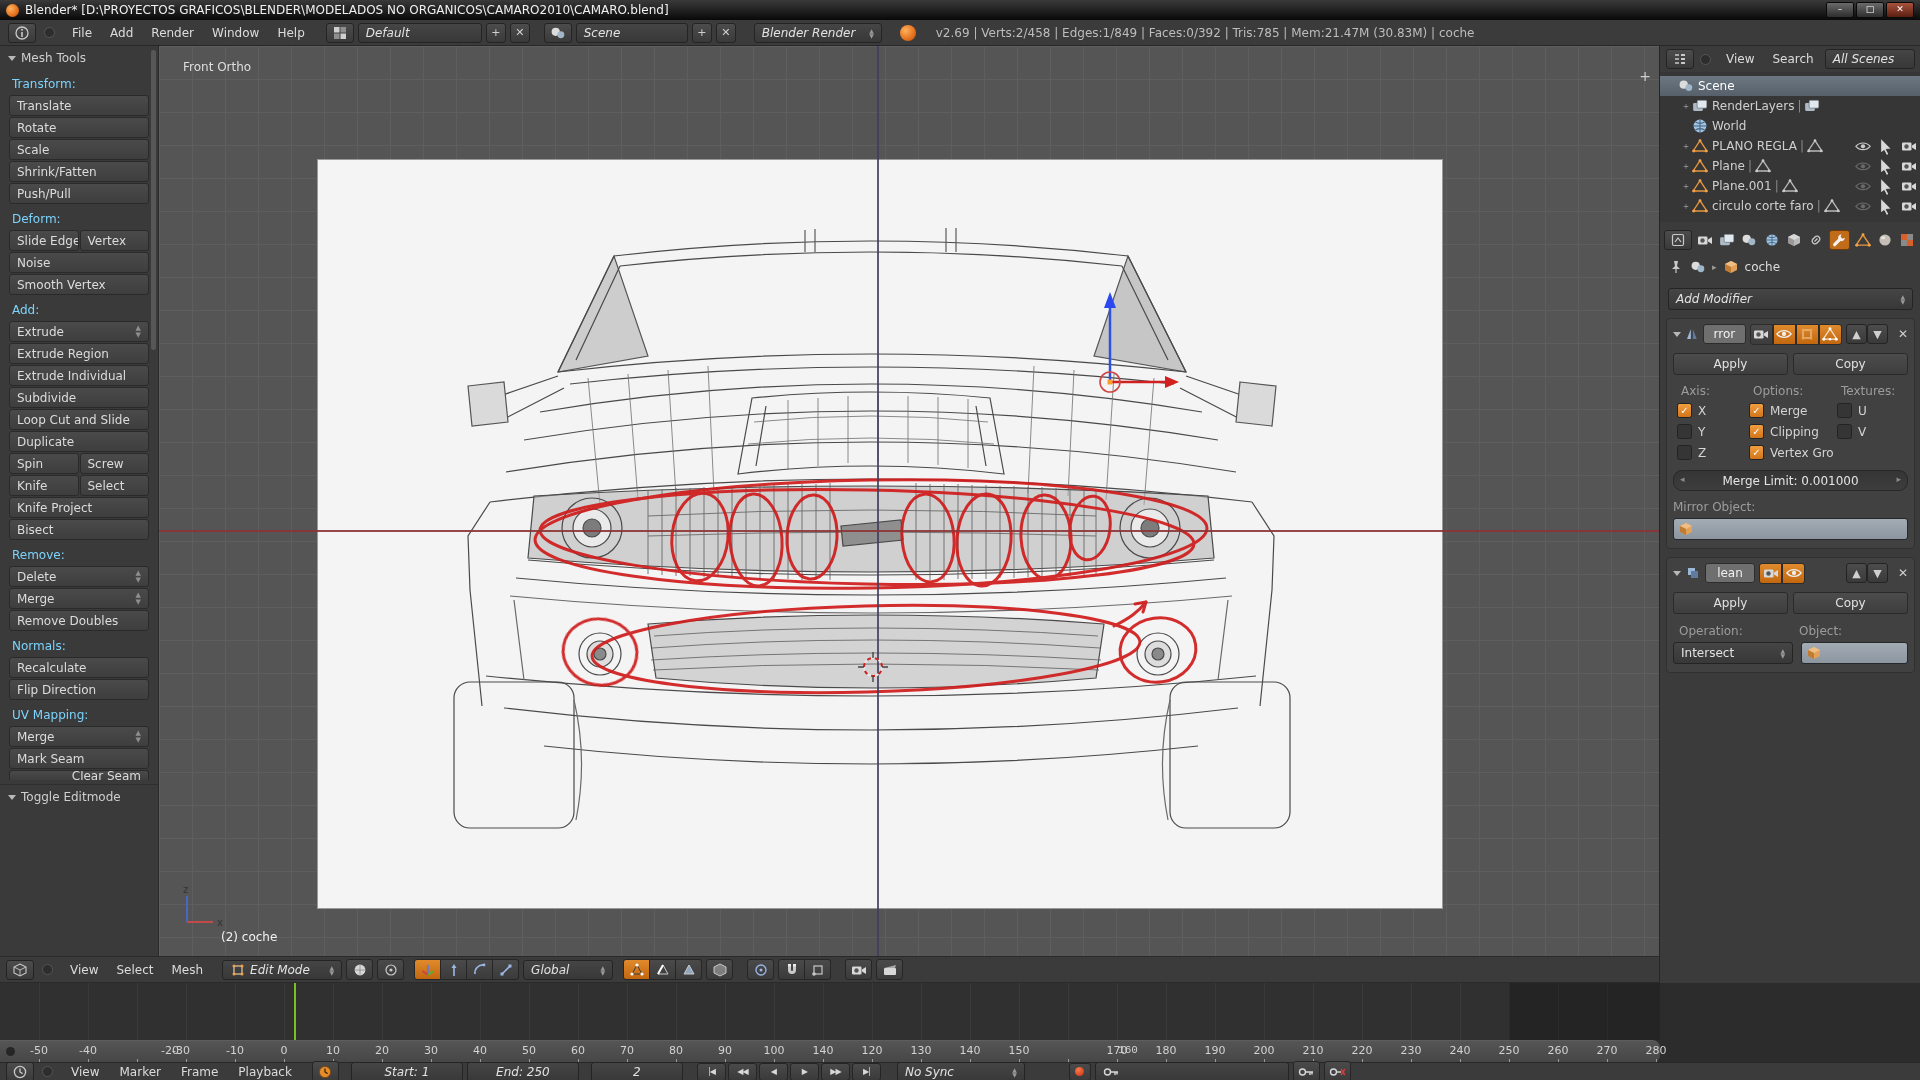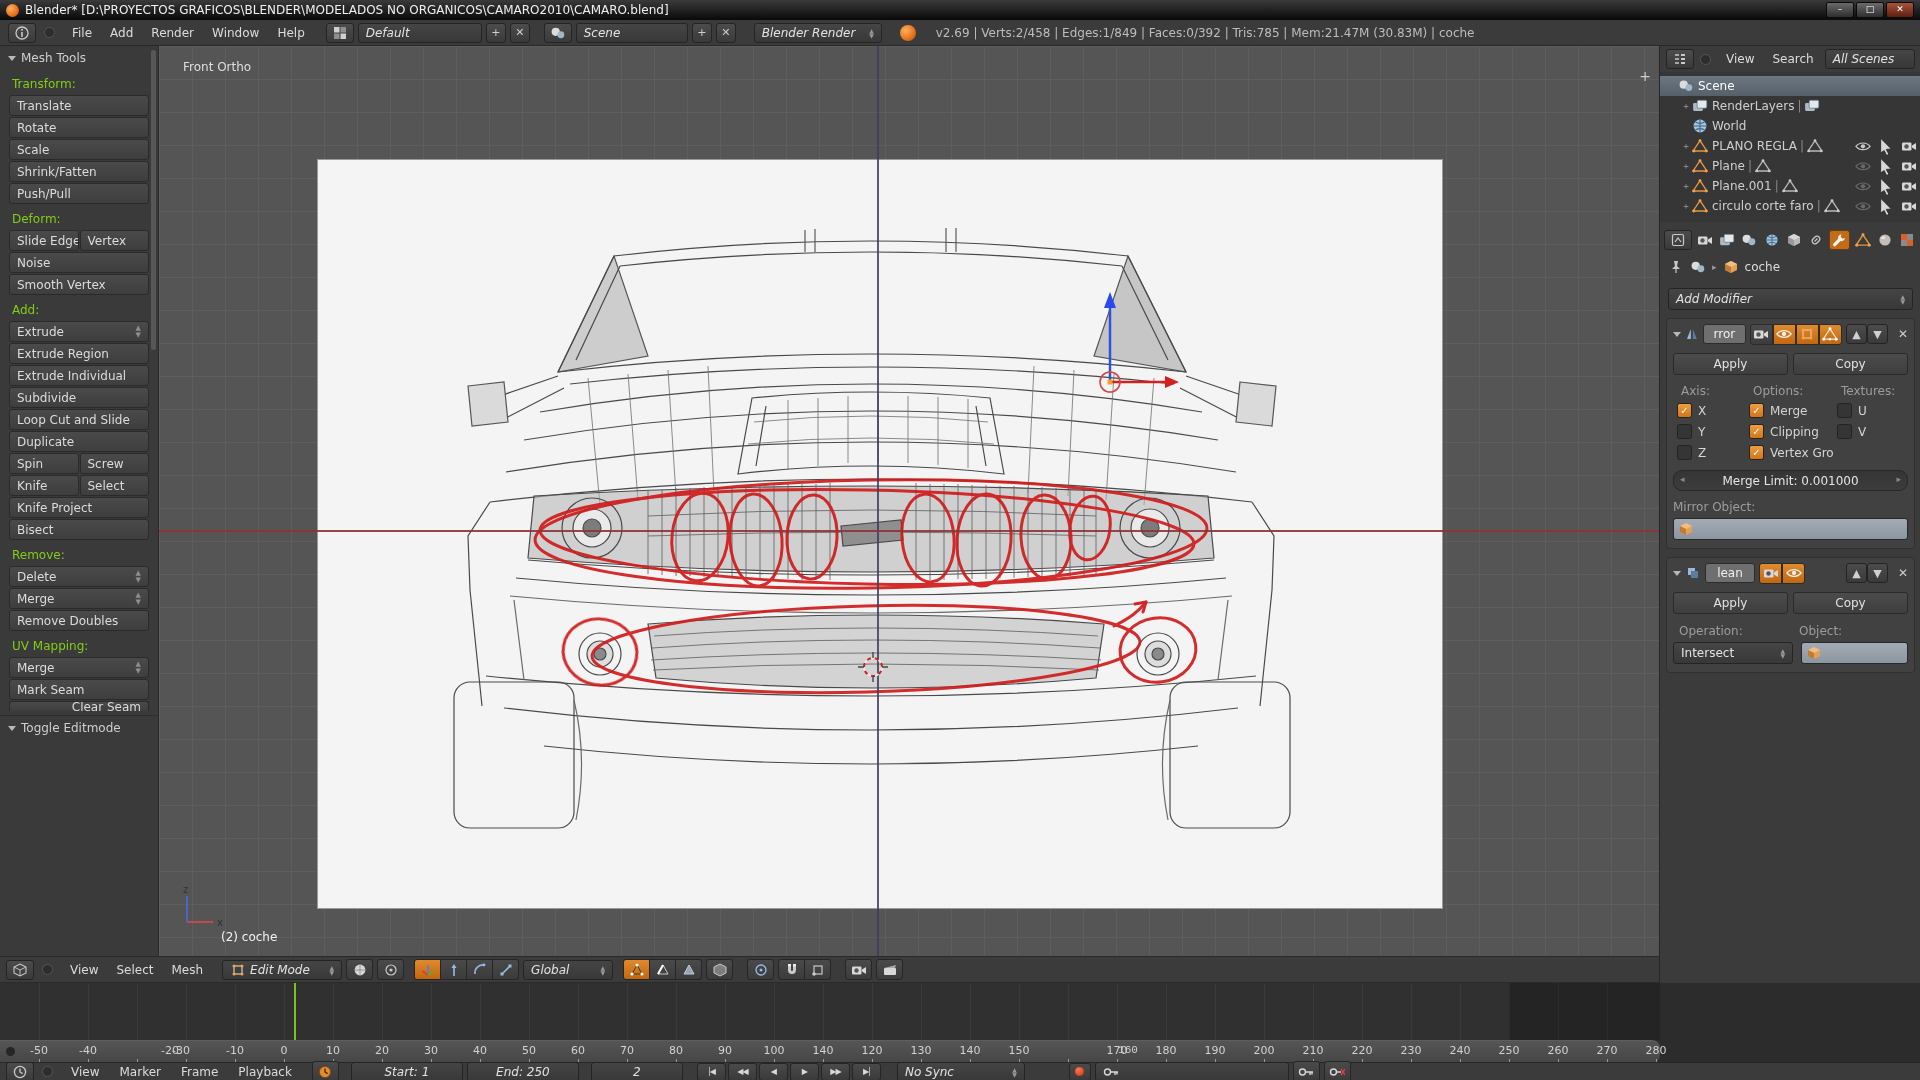--- a/index.html
+++ b/index.html
@@ -37,21 +37,21 @@
     justify-content:center;color:#cfcfcf;font-size:11px;flex:none;}
   .stats{color:#bdbdbd;margin-left:10px;white-space:nowrap;}
   .stepper{display:flex;flex-direction:column;margin-left:auto;color:#9a9a9a;
     font-size:6px;line-height:5px;padding-left:6px;}
   
   #toolshelf{position:absolute;left:0;top:46px;width:159px;height:910px;background:#3a3a3a;
     border-right:1px solid #2a2a2a;box-sizing:border-box;overflow:hidden;}
   .panel-hdr{height:24px;display:flex;align-items:center;color:#cfcfcf;padding-left:8px;gap:5px;}
   .tri-down{width:0;height:0;border-left:4px solid transparent;border-right:4px solid transparent;
     border-top:5px solid #b8b8b8;}
-  .group-label{color:#84cc16;padding:7px 0 3px 12px;}
+  .group-label{color:#7dd3fc;padding:7px 0 3px 12px;}
   .tool-row{display:flex;gap:1px;margin:1px 9px 1px 9px;}
   .tool-btn{flex:1;height:19px;background:linear-gradient(#4a4a4a,#3e3e3e);
     border:1px solid #2a2a2a;border-radius:3px;display:flex;align-items:center;
     padding:0 7px;color:#dcdcdc;white-space:nowrap;overflow:hidden;}
   .tool-btn .stp{margin-left:auto;color:#8f8f8f;font-size:7px;line-height:7px;
     display:flex;flex-direction:column;}
   .clipped{height:9px;overflow:hidden;border-bottom:none;border-radius:3px 3px 0 0;justify-content:flex-end;}
   #shelf-scroll{position:absolute;right:2px;top:4px;width:5px;height:300px;border-radius:3px;
     background:#575757;}
   
@@ -364,20 +364,33 @@
               <span class="stp">▲<br>▼</span>
             </div>
           </div>
           <div class="tool-row">
             <div class="tool-btn">
               <span>Remove Doubles</span>
             </div>
           </div>
         </div>
         <div class="tool-group">
+          <div class="group-label">Normals:</div>
+          <div class="tool-row">
+            <div class="tool-btn">
+              <span>Recalculate</span>
+            </div>
+          </div>
+          <div class="tool-row">
+            <div class="tool-btn">
+              <span>Flip Direction</span>
+            </div>
+          </div>
+        </div>
+        <div class="tool-group">
           <div class="group-label">UV Mapping:</div>
           <div class="tool-row">
             <div class="tool-btn">
               <span>Merge</span>
               <span class="stp">▲<br>▼</span>
             </div>
           </div>
           <div class="tool-row">
             <div class="tool-btn">
               <span>Mark Seam</span>

